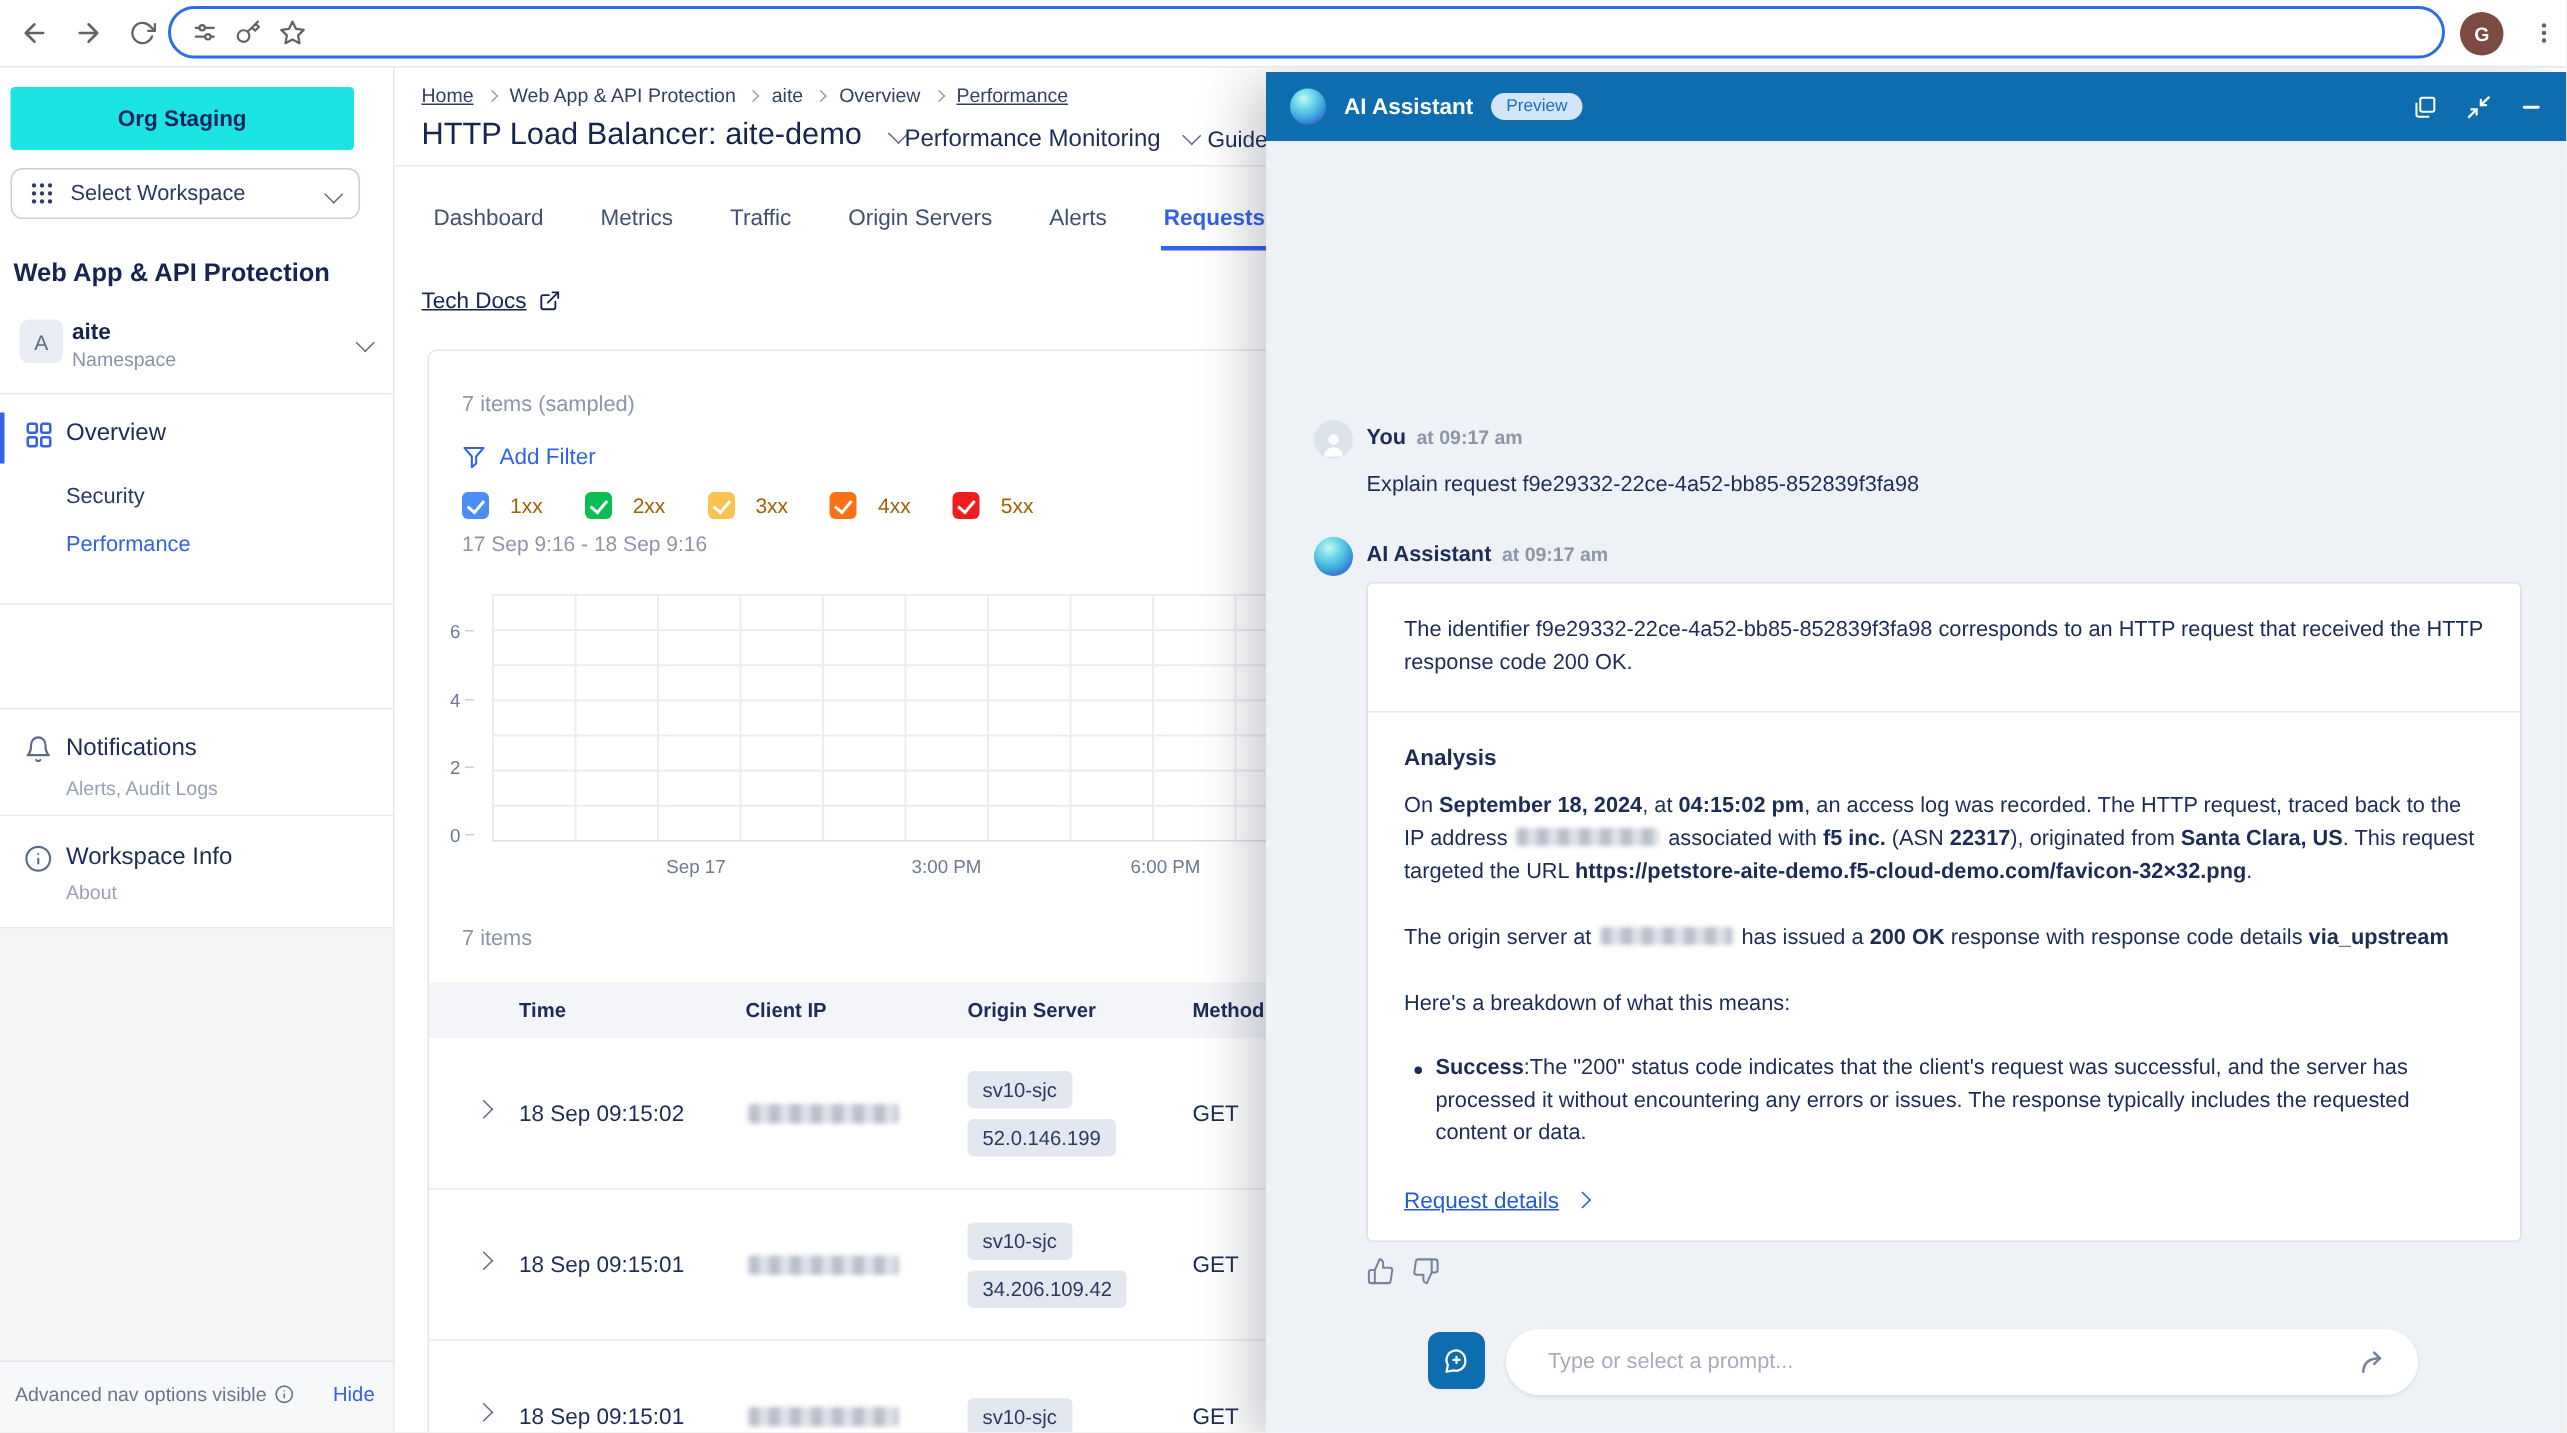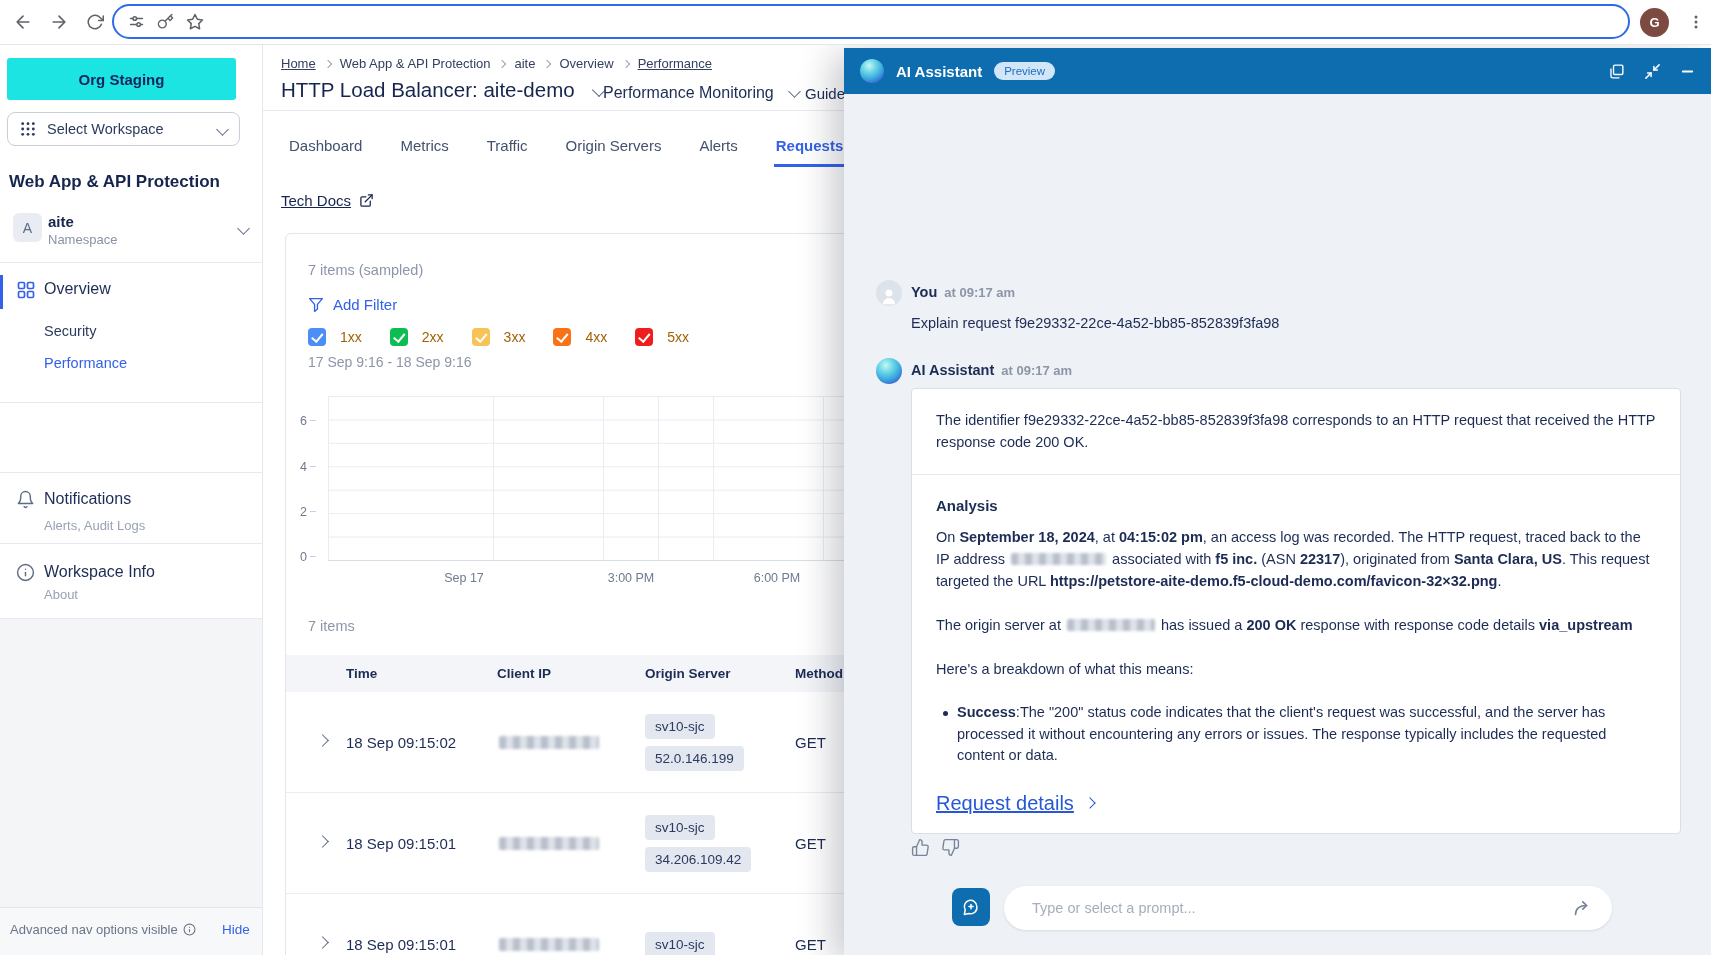--- a/index.html
+++ b/index.html
@@ -119,21 +119,21 @@
            font-size:14.5px;color:#1d2c55;}
   .sec1{padding:20px 24px 21px;line-height:22px;}
   .ai-div{border-top:1px solid #e5e8ee;}
   .sec2{padding:22px 24px 18px;}
   .sec2 h4{margin:0;font-size:15px;font-weight:700;}
   .sec2 p{margin:12px 0 0;line-height:22px;}
   .sec2 p.mt{margin-top:22px;}
   .ai-bullet{margin:22px 0 0;padding-left:21px;line-height:21.5px;position:relative;}
   .ai-bullet::before{content:"";position:absolute;left:7px;top:9px;width:5px;height:5px;border-radius:50%;background:#1d2c55;}
   .req-row{margin-top:25px;display:flex;align-items:center;gap:12px;}
-  .req-link{color:#2557d6;text-decoration:underline;font-size:20px;cursor:pointer;}
+  .req-link{color:#2557d6;text-decoration:underline;font-size:15px;cursor:pointer;}
   .req-row .chev{color:#2557d6;width:7px;height:7px;}
   .thumbs{position:absolute;left:67px;top:744px;display:flex;gap:11px;color:#77839a;}
   .thumb{cursor:pointer;}
   .newchat{position:absolute;left:108px;top:794px;width:38px;height:38px;border-radius:8px;background:#0d6dae;display:flex;align-items:center;justify-content:center;cursor:pointer;}
   .prompt{position:absolute;left:160px;top:792px;width:608px;height:44px;border-radius:22px;background:#fff;box-shadow:0 1px 3px rgba(20,30,60,.10);
           display:flex;align-items:center;padding:0 20px 0 26px;box-sizing:border-box;}
   .prompt input{border:none;outline:none;flex:1;font-size:14.5px;color:#1d2c55;font-family:inherit;background:transparent;}
   .prompt input::placeholder{color:#a6adbc;}
   .send{color:#7a8398;cursor:pointer;}
 </style>

